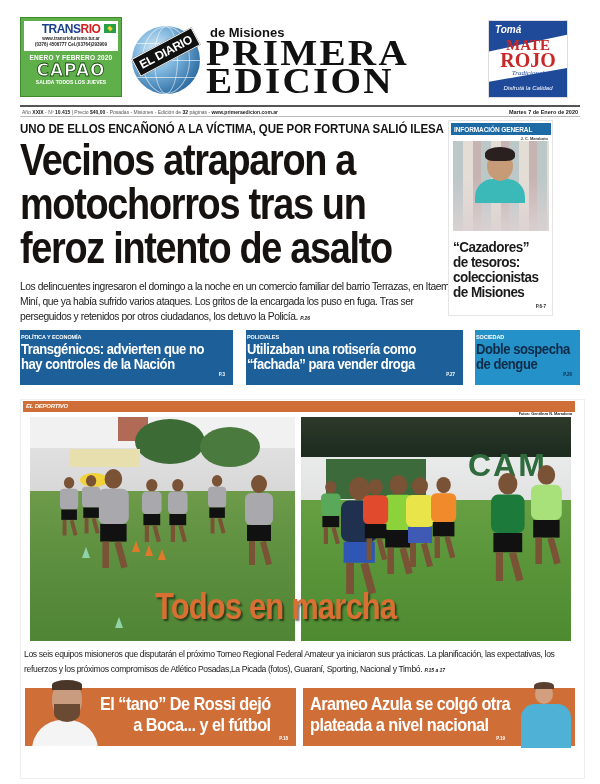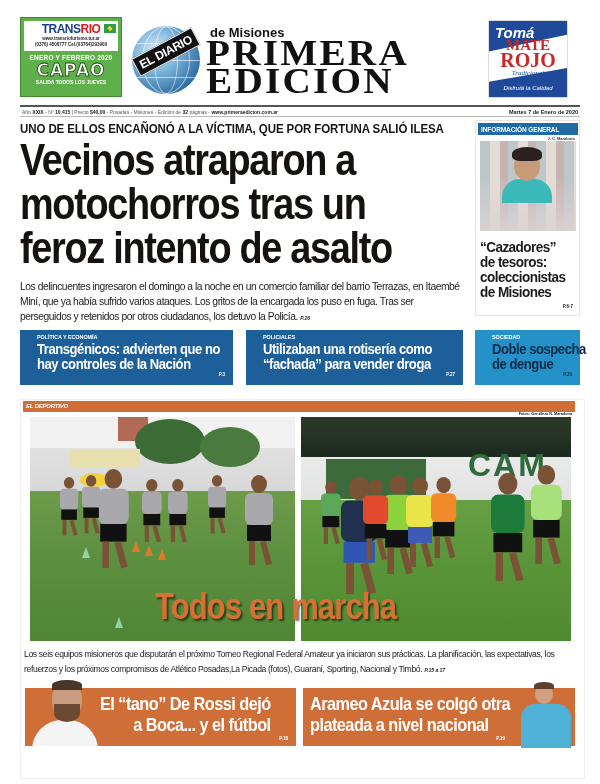--- a/index.html
+++ b/index.html
@@ -27,55 +27,55 @@
   .globe .lon { position: absolute; top: 0; height: 100%; border: 1px solid rgba(255,255,255,0.55); border-radius: 50%; }
   .el-diario { position: absolute; left: 4px; top: 20px; background: #111; color: #fff; font-weight: bold; font-size: 12px; padding: 2px 4px; transform: rotate(-28deg); border: 1px solid #fff; letter-spacing: -0.3px; font-family: "Liberation Sans", sans-serif; }
   .de-misiones { position: absolute; left: 82px; top: 3px; font-weight: bold; font-size: 13px; color: #111; font-family: "Liberation Sans", sans-serif; }
   .pe-line { position: absolute; left: 78px; font-family: "Liberation Serif", serif; font-weight: bold; color: #111; font-size: 35px; line-height: 30px; letter-spacing: 2px; transform: scaleX(1.12); transform-origin: left; }
   .pe-line.l1 { top: 17px; }
   .pe-line.l2 { top: 45px; }
 
   .ad-right { position: absolute; left: 488px; top: 20px; width: 80px; height: 78px; background: #ffffff; border: 1px solid #ddd; overflow: hidden; }
   .ad-right .band { position: absolute; left: 0; top: 0; width: 100%; height: 100%; background: #1f4a9a; clip-path: polygon(0 0, 100% 0, 100% 18%, 0 40%); }
   .ad-right .band2 { position: absolute; left: 0; top: 0; width: 100%; height: 100%; background: #1f4a9a; clip-path: polygon(0 80%, 100% 62%, 100% 100%, 0 100%); }
-  .ad-right .toma { position: absolute; left: 6px; top: 3px; color: #fff; font-style: italic; font-weight: bold; font-size: 15px; }
+  .ad-right .toma { position: absolute; left: 6px; top: 3px; color: #fff; font-style: italic; font-weight: bold; font-size: 10px; }
   .ad-right .mate { position: absolute; left: 0; width: 100%; top: 18px; text-align: center; font-family: "Liberation Serif", serif; font-weight: bold; color: #c82828; font-size: 15px; line-height: 13px; }
   .ad-right .rojo { position: absolute; left: 0; width: 100%; top: 30px; text-align: center; font-family: "Liberation Serif", serif; font-weight: bold; color: #c82828; font-size: 20px; line-height: 18px; }
   .ad-right .trad { position: absolute; left: 0; width: 100%; top: 48px; text-align: center; font-family: "Liberation Serif", serif; font-style: italic; color: #1f4a9a; font-size: 7px; }
   .ad-right .disfruta { position: absolute; left: 0; width: 100%; top: 64px; text-align: center; color: #fff; font-style: italic; font-size: 6px; }
 
   
   .infobar { position: absolute; left: 20px; top: 105px; width: 560px; height: 12px; border-top: 2px solid #555; border-bottom: 1px solid #bbb; font-size: 5px; color: #555; display: flex; justify-content: space-between; align-items: center; padding: 0 2px; }
   .infobar b { color: #222; }
   .infobar .date { font-weight: bold; color: #222; font-size: 5.5px; }
 
   
   .kicker { position: absolute; left: 20px; top: 122px; font-family: "Liberation Sans", sans-serif; font-weight: bold; font-size: 12.5px; color: #151515; letter-spacing: -0.1px; white-space: nowrap; transform: scaleX(0.92); transform-origin: left; }
   .headline { position: absolute; left: 20px; top: 138px; width: 460px; font-family: "Liberation Sans", sans-serif; font-weight: bold; font-size: 44px; line-height: 44px; color: #161210; letter-spacing: -1.5px; transform: scaleX(0.86); transform-origin: left; white-space: nowrap; }
   .headline div { height: 44px; }
   .lead { position: absolute; left: 20px; top: 279px; width: 445px; font-size: 10.3px; line-height: 15px; color: #222; letter-spacing: -0.45px; }
   .pageref { font-size: 5px; font-weight: bold; font-style: italic; letter-spacing: 0; }
 
   
-  .side-card { position: absolute; left: 475px; top: 120px; width: 105px; height: 196px; background: #fff; border: 1px solid #e5e5e5; }
+  .side-card { position: absolute; left: 448px; top: 120px; width: 105px; height: 196px; background: #fff; border: 1px solid #e5e5e5; }
   .side-label { position: absolute; left: 2px; top: 2px; width: 100px; height: 12px; background: #1e6aa5; color: #fff; font-weight: bold; font-size: 6.5px; padding: 3px 3px; letter-spacing: -0.1px; }
   .side-credit { position: absolute; right: 4px; top: 15px; font-size: 4px; color: #333; font-weight: bold; }
   .side-photo { position: absolute; left: 4px; top: 20px; width: 96px; height: 90px;
     background:
       linear-gradient(180deg, rgba(255,255,255,0) 40%, rgba(220,210,210,0.9) 100%),
       repeating-linear-gradient(90deg, #bcc7c8 0 10px, #e4ddd6 10px 20px, #c6b4b2 20px 28px),
       #d0d0d0; overflow: hidden; }
   .side-photo .face { position: absolute; left: 34px; top: 10px; width: 26px; height: 30px; border-radius: 50%; background: #c79a78; }
   .side-photo .hair { position: absolute; left: 32px; top: 6px; width: 30px; height: 14px; border-radius: 50% 50% 30% 30%; background: #2a2020; }
   .side-photo .shirt { position: absolute; left: 22px; top: 38px; width: 50px; height: 24px; border-radius: 18px 18px 0 0; background: #3bb9b9; }
   .side-title { position: absolute; left: 4px; top: 118px; width: 100px; font-weight: bold; font-size: 15px; line-height: 15px; color: #1a1a1a; letter-spacing: -0.6px; transform: scaleX(0.9); transform-origin: left; }
   .side-page { position: absolute; right: 6px; top: 183px; font-size: 4.5px; font-weight: bold; }
 
   
-  .bbox { position: absolute; top: 330px; height: 55px; background: #1c5f99; color: #fff; padding: 4px 17px; }
+  .bbox { position: absolute; top: 330px; height: 55px; background: #1c5f99; color: #fff; padding: 4px 1px; }
   .bbox .sec { font-size: 5.5px; font-weight: bold; letter-spacing: -0.1px; }
   .bbox .ttl { font-weight: bold; font-size: 14.5px; line-height: 15px; letter-spacing: -0.5px; margin-top: 2px; transform: scaleX(0.9); transform-origin: left; white-space: nowrap; }
   .bbox .pg { position: absolute; right: 8px; bottom: 8px; font-size: 4.5px; font-weight: bold; }
   .bbox.b1 { left: 20px; width: 213px; }
   .bbox.b2 { left: 246px; width: 217px; }
   .bbox.b3 { left: 475px; width: 105px; background: #2491c9; }
   .bbox.b3 .ttl { color: #0d2b46; }
   .bbox.b3 .sec { color: #fff; }
   .bbox.b3 .pg { color: #0d2b46; }
 

